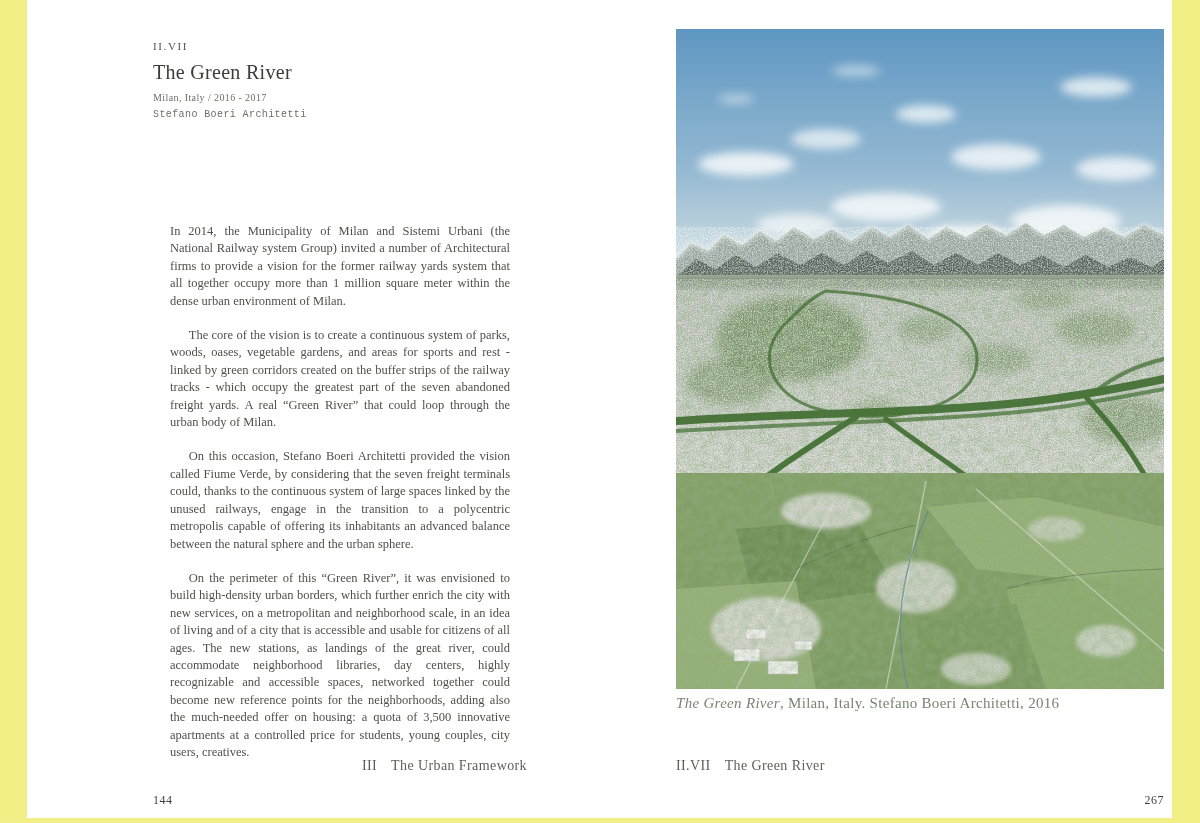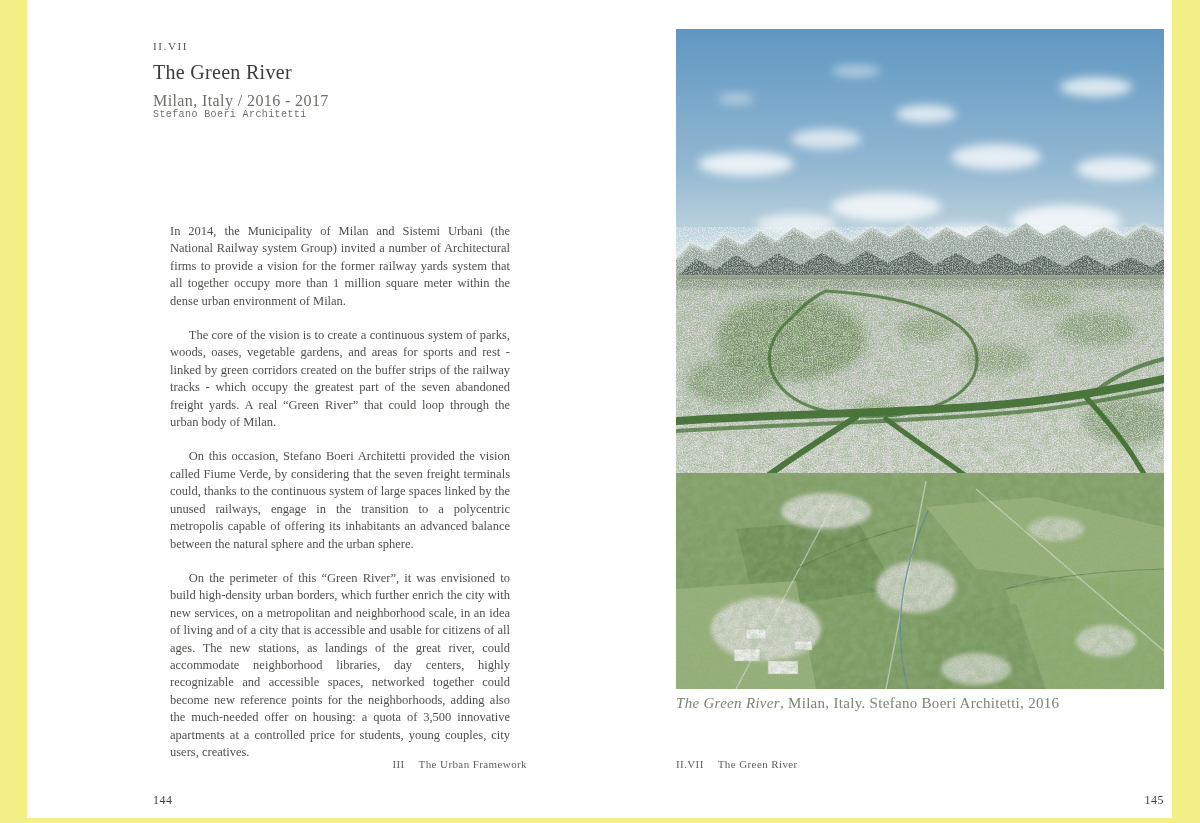--- a/index.html
+++ b/index.html
@@ -17,42 +17,42 @@
   .section-no{
     position:absolute;left:153px;top:40px;
     font-size:11px;letter-spacing:1.6px;color:#555550;
   }
   .page-title{
     position:absolute;left:153px;top:61px;margin:0;
     font-size:20px;font-weight:normal;color:#3c3c3a;letter-spacing:.3px;
   }
   .subtitle{
     position:absolute;left:153px;top:92px;
-    font-size:16px;color:#6e6e68;letter-spacing:.4px;
+    font-size:10px;color:#6e6e68;letter-spacing:.4px;
   }
   .credit{
     position:absolute;left:153px;top:109px;
     font-size:10px;color:#6e6e68;letter-spacing:.4px;font-family:Liberation Mono, monospace;
   }
   .body-text{
     position:absolute;left:153px;top:206px;width:374px;
     font-size:12.5px;line-height:17.4px;color:#4f4f4b;
     text-align:justify;
   }
   .body-text p{margin:17px;}
   .body-text p + p{text-indent:1.5em;}
 
   .folio{
     position:absolute;top:793px;font-size:12px;color:#3f3f3c;letter-spacing:.5px;
   }
   .folio-left{left:153px;}
   .folio-right{left:1000px;width:164px;text-align:right;}
 
   .running-footer{
-    position:absolute;top:758px;font-size:11px;color:#5f5f5a;letter-spacing:.4px;
+    position:absolute;top:758px;font-size:14px;color:#5f5f5a;letter-spacing:.4px;
   }
   .footer-left{left:153px;width:374px;text-align:right;}
   .footer-right{left:676px;text-align:center;}
   .running-footer .rf-num{margin-right:14px;}
 
   
   figure.plate{position:absolute;left:676px;top:29px;width:488px;height:660px;margin:0;}
   figure.plate svg{display:block;}
   .caption{
     position:absolute;left:676px;top:695px;width:488px;
@@ -209,16 +209,16 @@
     <rect x="0" y="444" width="488" height="216" fill="#ffffff" filter="url(#darkGrain)" opacity="0.2"></rect>
     <rect x="0" y="444" width="488" height="216" fill="#ffffff" filter="url(#vegGrain)" opacity="0.35"></rect>
   </g>
 </svg>
 </figure>
 
 <div class="caption">
   <span class="cap-italic">The Green River</span><span>, Milan, Italy. Stefano Boeri Architetti, 2016</span>
 </div>
 
-<div class="folio folio-right">145</div>
+<div class="folio folio-right">267</div>
 <div class="running-footer footer-right">
   <span class="rf-num">II.VII</span><span>The Green River</span>
 </div>
 
 </body></html>

